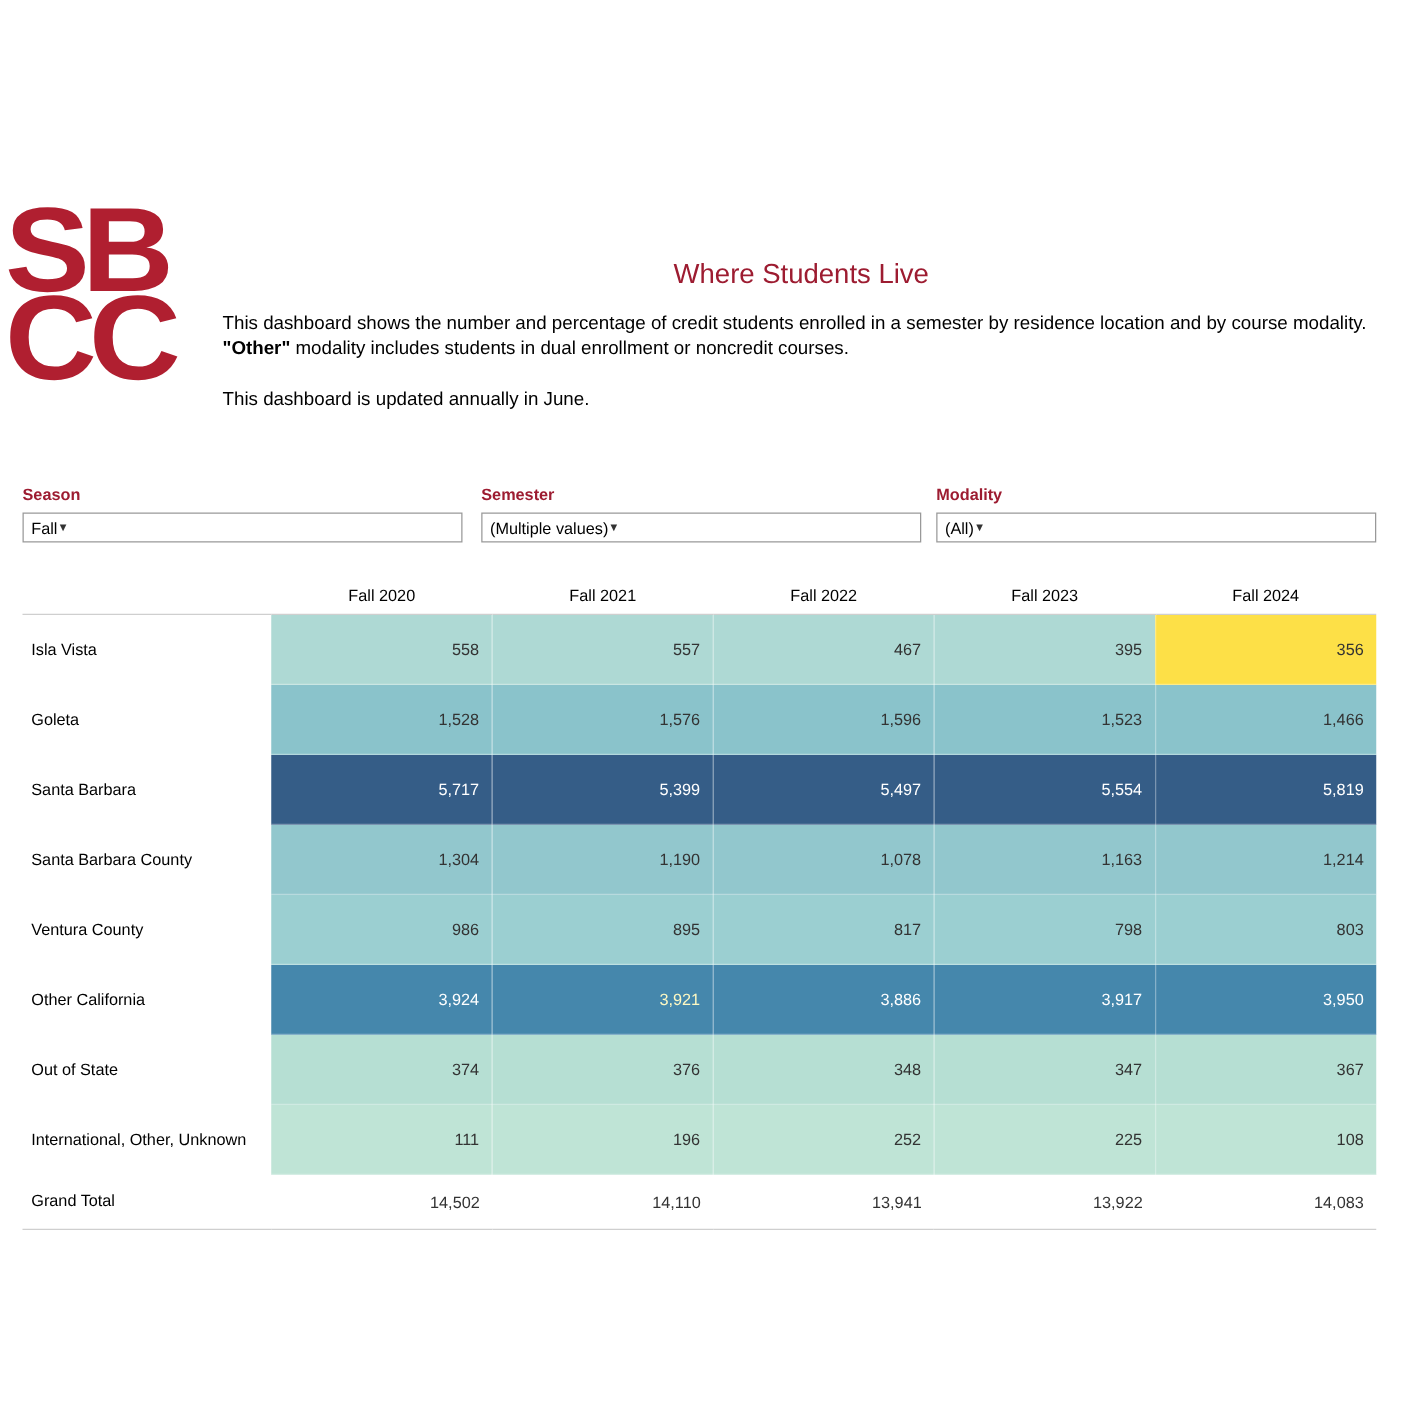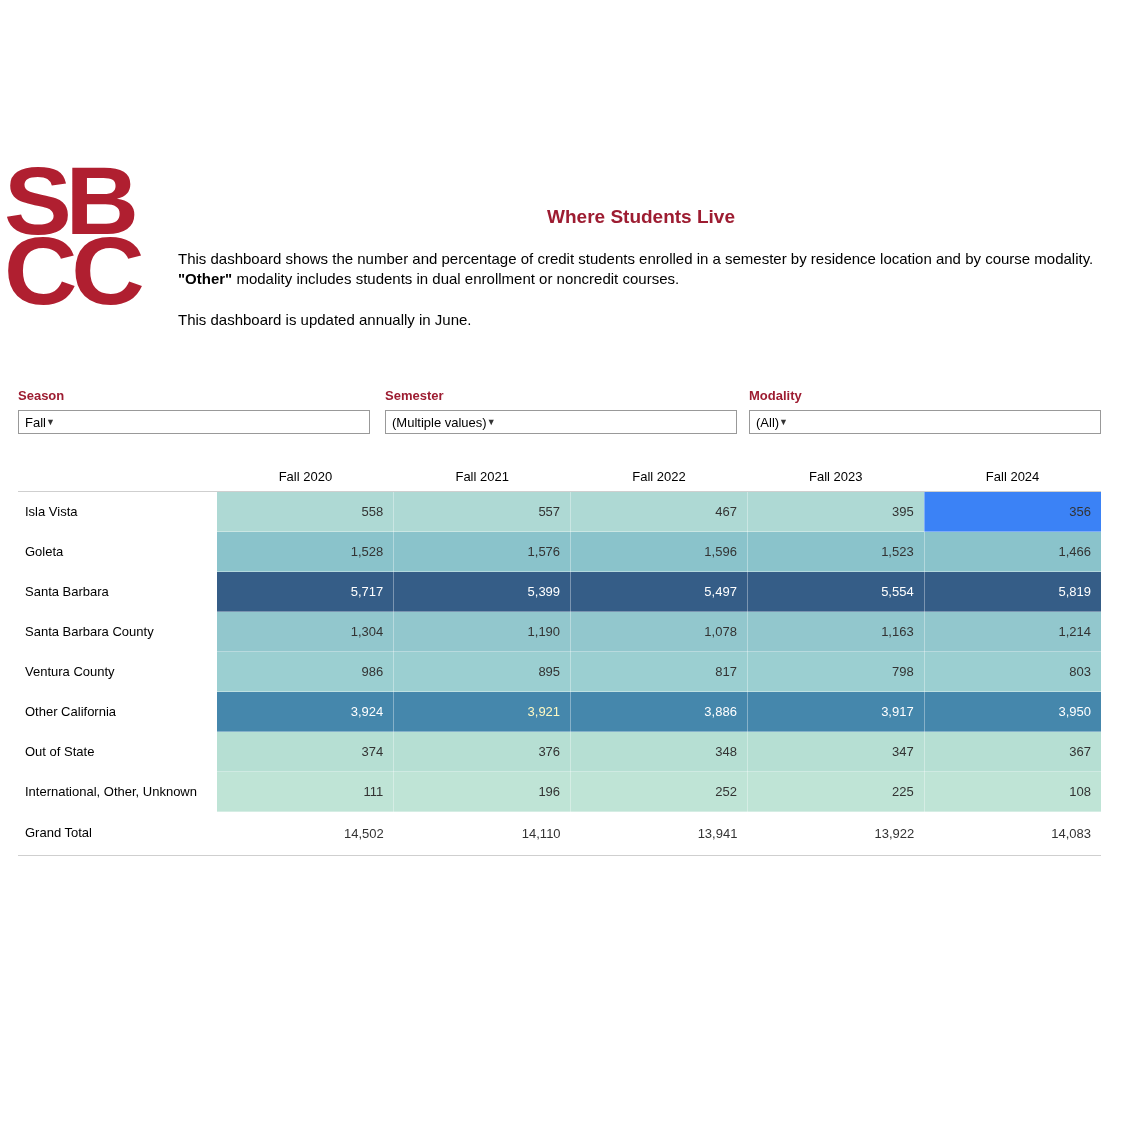--- a/index.html
+++ b/index.html
@@ -4,40 +4,40 @@
 <style>
   html,body { margin:0; padding:0; background:#fff; }
   body { width:1125px; height:1125px; position:relative; overflow:hidden;
          font-family:"Liberation Sans", sans-serif; }
 
   .logo { position:absolute; left:4px; top:166px; color:#b01f30;
           font-weight:800; font-size:96px; line-height:70px; letter-spacing:-6px;
           transform:scaleX(1.06); transform-origin:left top; }
 
   .title { position:absolute; left:178px; top:206px; width:926px; margin:0;
-           text-align:center; font-size:19px; font-weight:bold; color:#9d1c31; }
+           text-align:center; font-size:22px; font-weight:normal; color:#9d1c31; }
 
   .desc { position:absolute; left:178px; top:249px; width:930px; margin:0;
           font-size:15px; line-height:20px; color:#000; }
   .note { position:absolute; left:178px; top:311px; width:930px; margin:0;
           font-size:15px; color:#000; }
 
   .filter { position:absolute; top:388px; width:352px; }
   .flabel { font-size:13px; font-weight:bold; color:#9d1c31; margin-bottom:7px; }
   .fbox { height:22px; border:1px solid #999; background:#fff; display:flex;
           align-items:center; font-size:13px; color:#000; padding:0 6px;
           cursor:pointer; }
   .farrow { font-size:9px; color:#333; padding-right:4px; }
 
   table.heat { position:absolute; left:18px; top:462px; width:1083px;
                border-collapse:collapse; table-layout:fixed; font-size:13px; }
   .heat th, .heat td { font-weight:normal; vertical-align:middle; }
   .heat tr.hrow th { height:27px; text-align:center; color:#000;
                      border-bottom:1px solid #cfcfcf; }
-  .heat tr.drow { height:40px; }
+  .heat tr.drow { height:56px; }
   .heat th.rlabel { text-align:left; padding-left:7px; background:#fff; color:#000;
                     line-height:16px; }
   .heat td.cell { text-align:right; padding-right:10px; color:#333;
                   border-right:1px solid rgba(255,255,255,0.35);
                   border-bottom:1px solid rgba(255,255,255,0.35); }
   .heat td.cell:last-child { border-right:none; }
   .heat tr.gtotal { height:44px; }
   .heat tr.gtotal th, .heat tr.gtotal td { background:#fff;
                   border-bottom:1px solid #cfcfcf; }
   .heat tr.gtotal td { text-align:right; padding-right:10px; color:#333; }
@@ -97,21 +97,21 @@
     <th>Fall 2022</th>
     <th>Fall 2023</th>
     <th>Fall 2024</th>
   </tr>
   <tr class="drow">
     <th class="rlabel">Isla Vista</th>
     <td class="cell" style="background: rgb(174, 217, 212); color: rgb(51, 51, 51);">558</td>
     <td class="cell" style="background: rgb(174, 217, 212); color: rgb(51, 51, 51);">557</td>
     <td class="cell" style="background: rgb(174, 217, 212); color: rgb(51, 51, 51);">467</td>
     <td class="cell" style="background: rgb(174, 217, 212); color: rgb(51, 51, 51); padding-left: 32px;">395</td>
-    <td class="cell" style="background: #3b82f6; color: rgb(51, 51, 51);">356</td>
+    <td class="cell" style="background: #fde047; color: rgb(51, 51, 51);">356</td>
   </tr>
   <tr class="drow">
     <th class="rlabel">Goleta</th>
     <td class="cell" style="background: rgb(138, 195, 203); color: rgb(51, 51, 51);">1,528</td>
     <td class="cell" style="background: rgb(138, 195, 203); color: rgb(51, 51, 51);">1,576</td>
     <td class="cell" style="background: rgb(138, 195, 203); color: rgb(51, 51, 51);">1,596</td>
     <td class="cell" style="background: rgb(138, 195, 203); color: rgb(51, 51, 51);">1,523</td>
     <td class="cell" style="background: rgb(138, 195, 203); color: rgb(51, 51, 51);">1,466</td>
   </tr>
   <tr class="drow">

